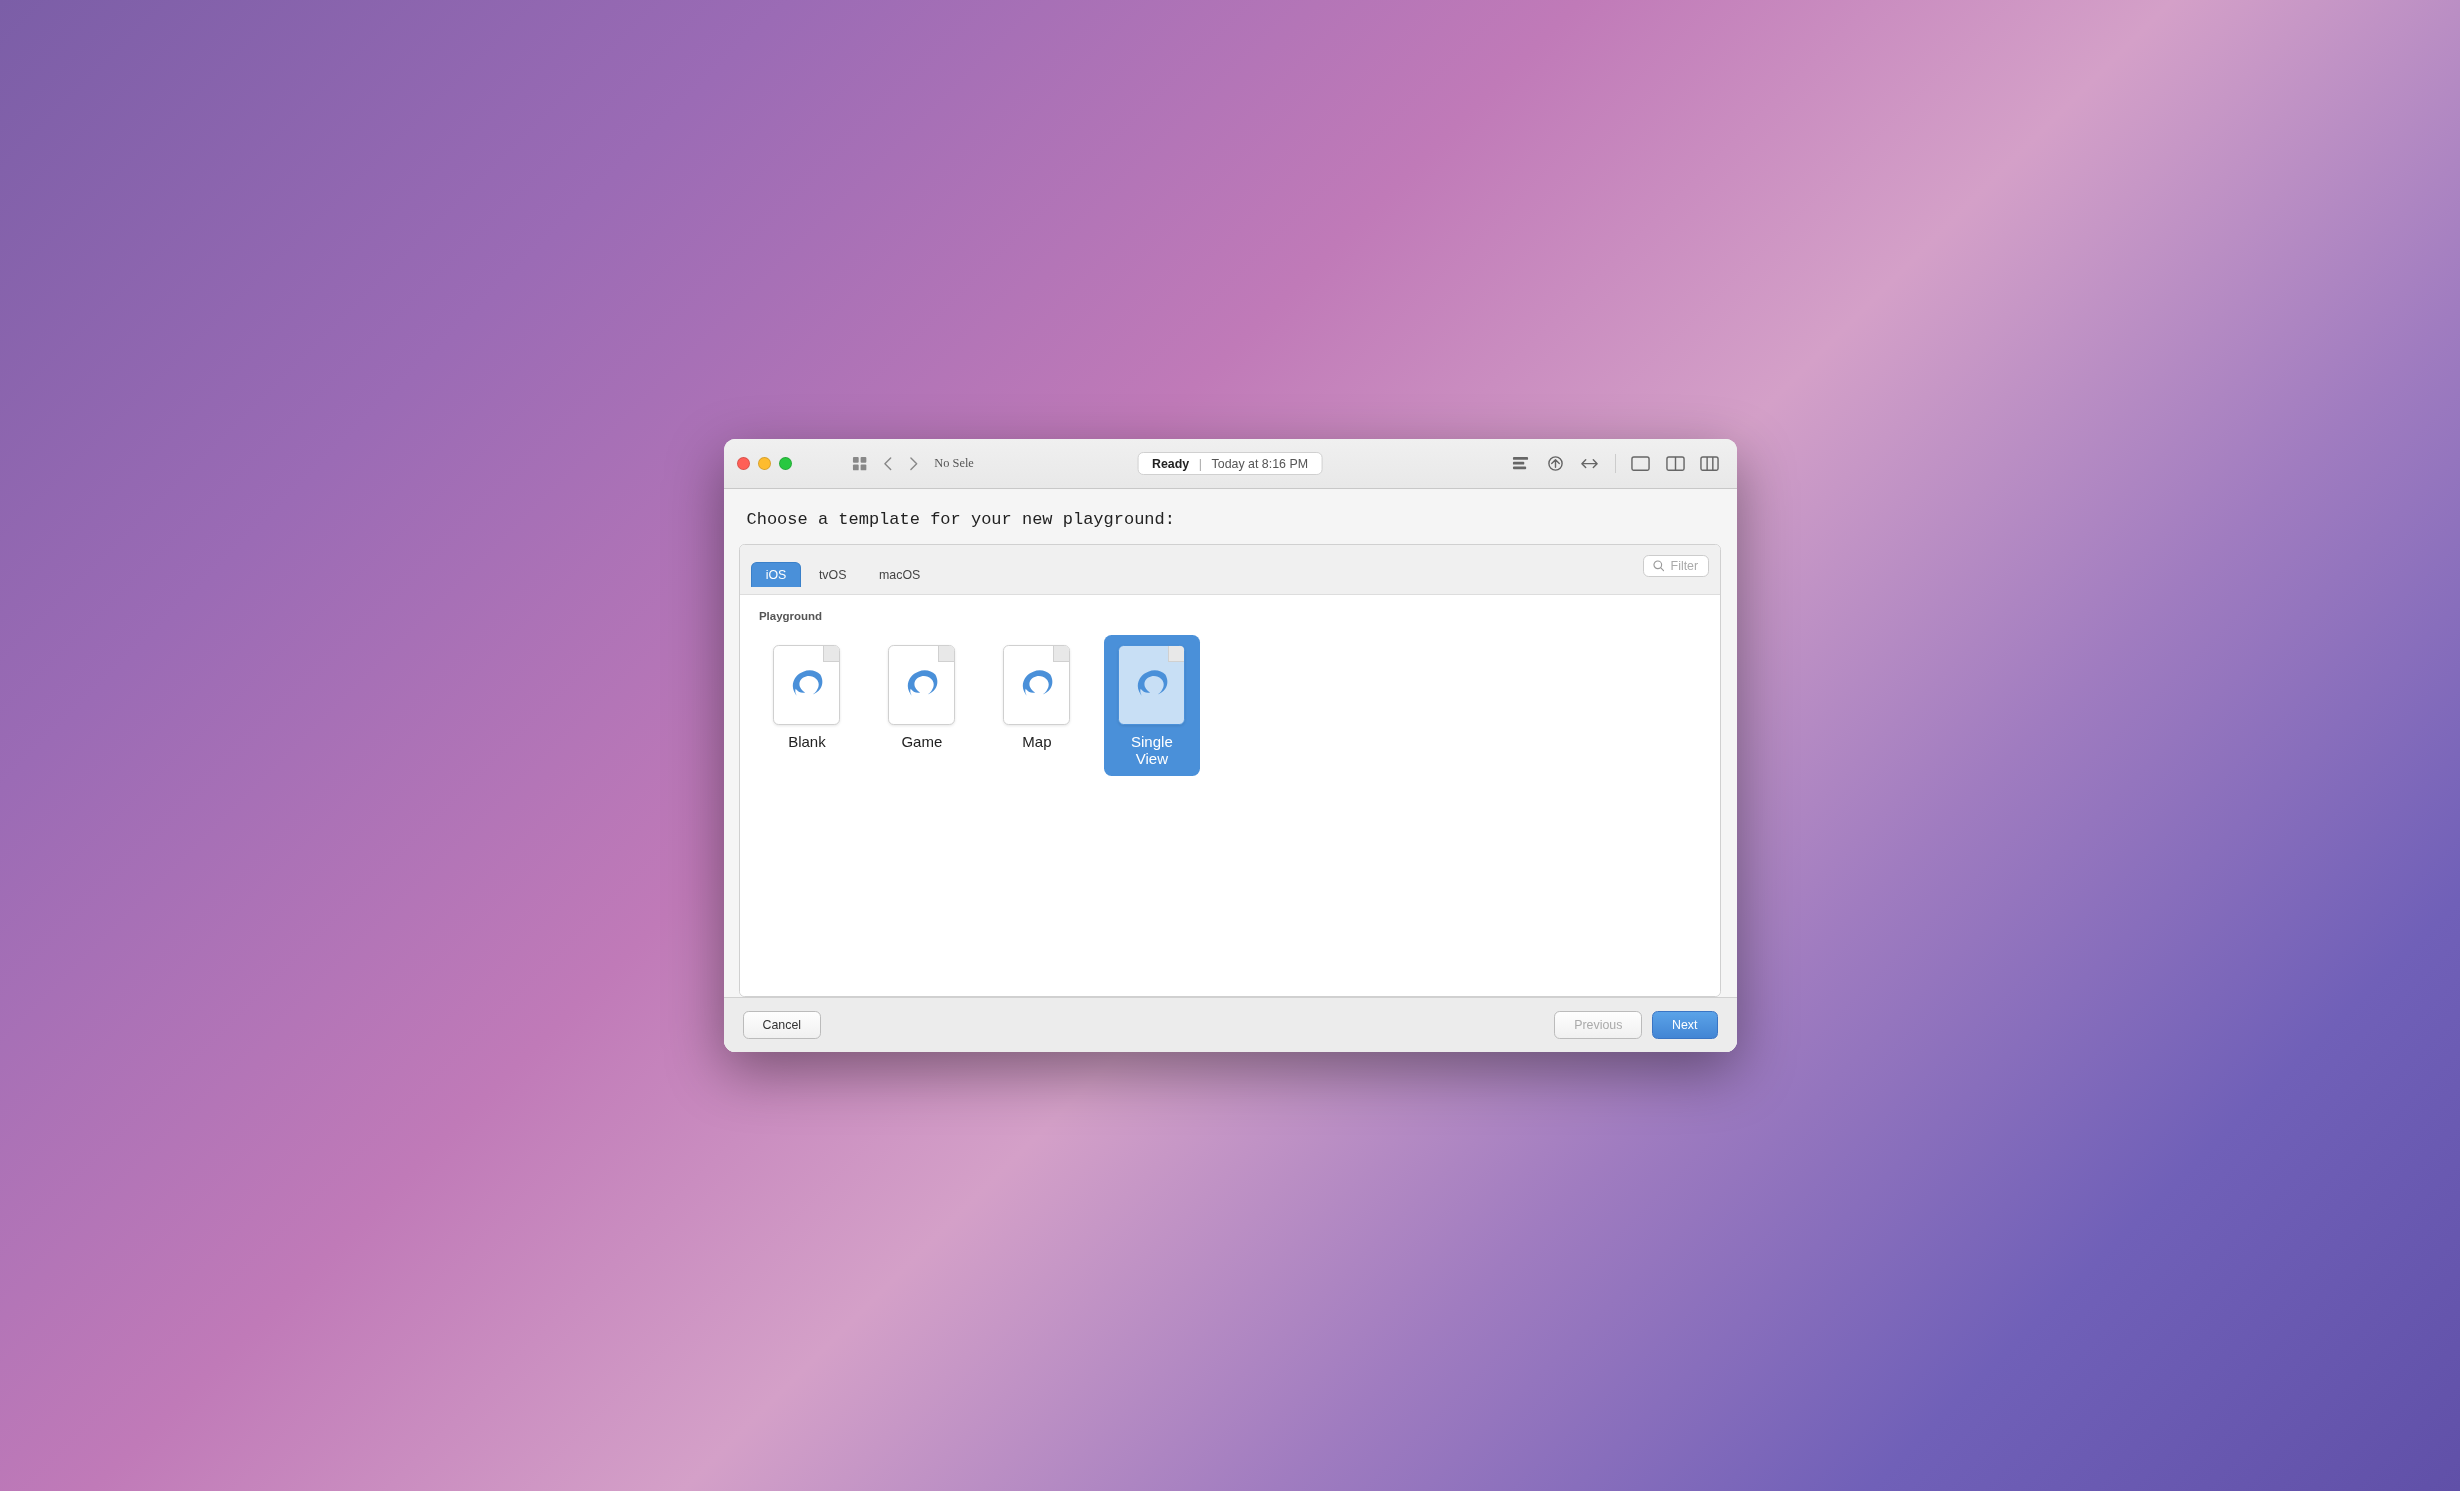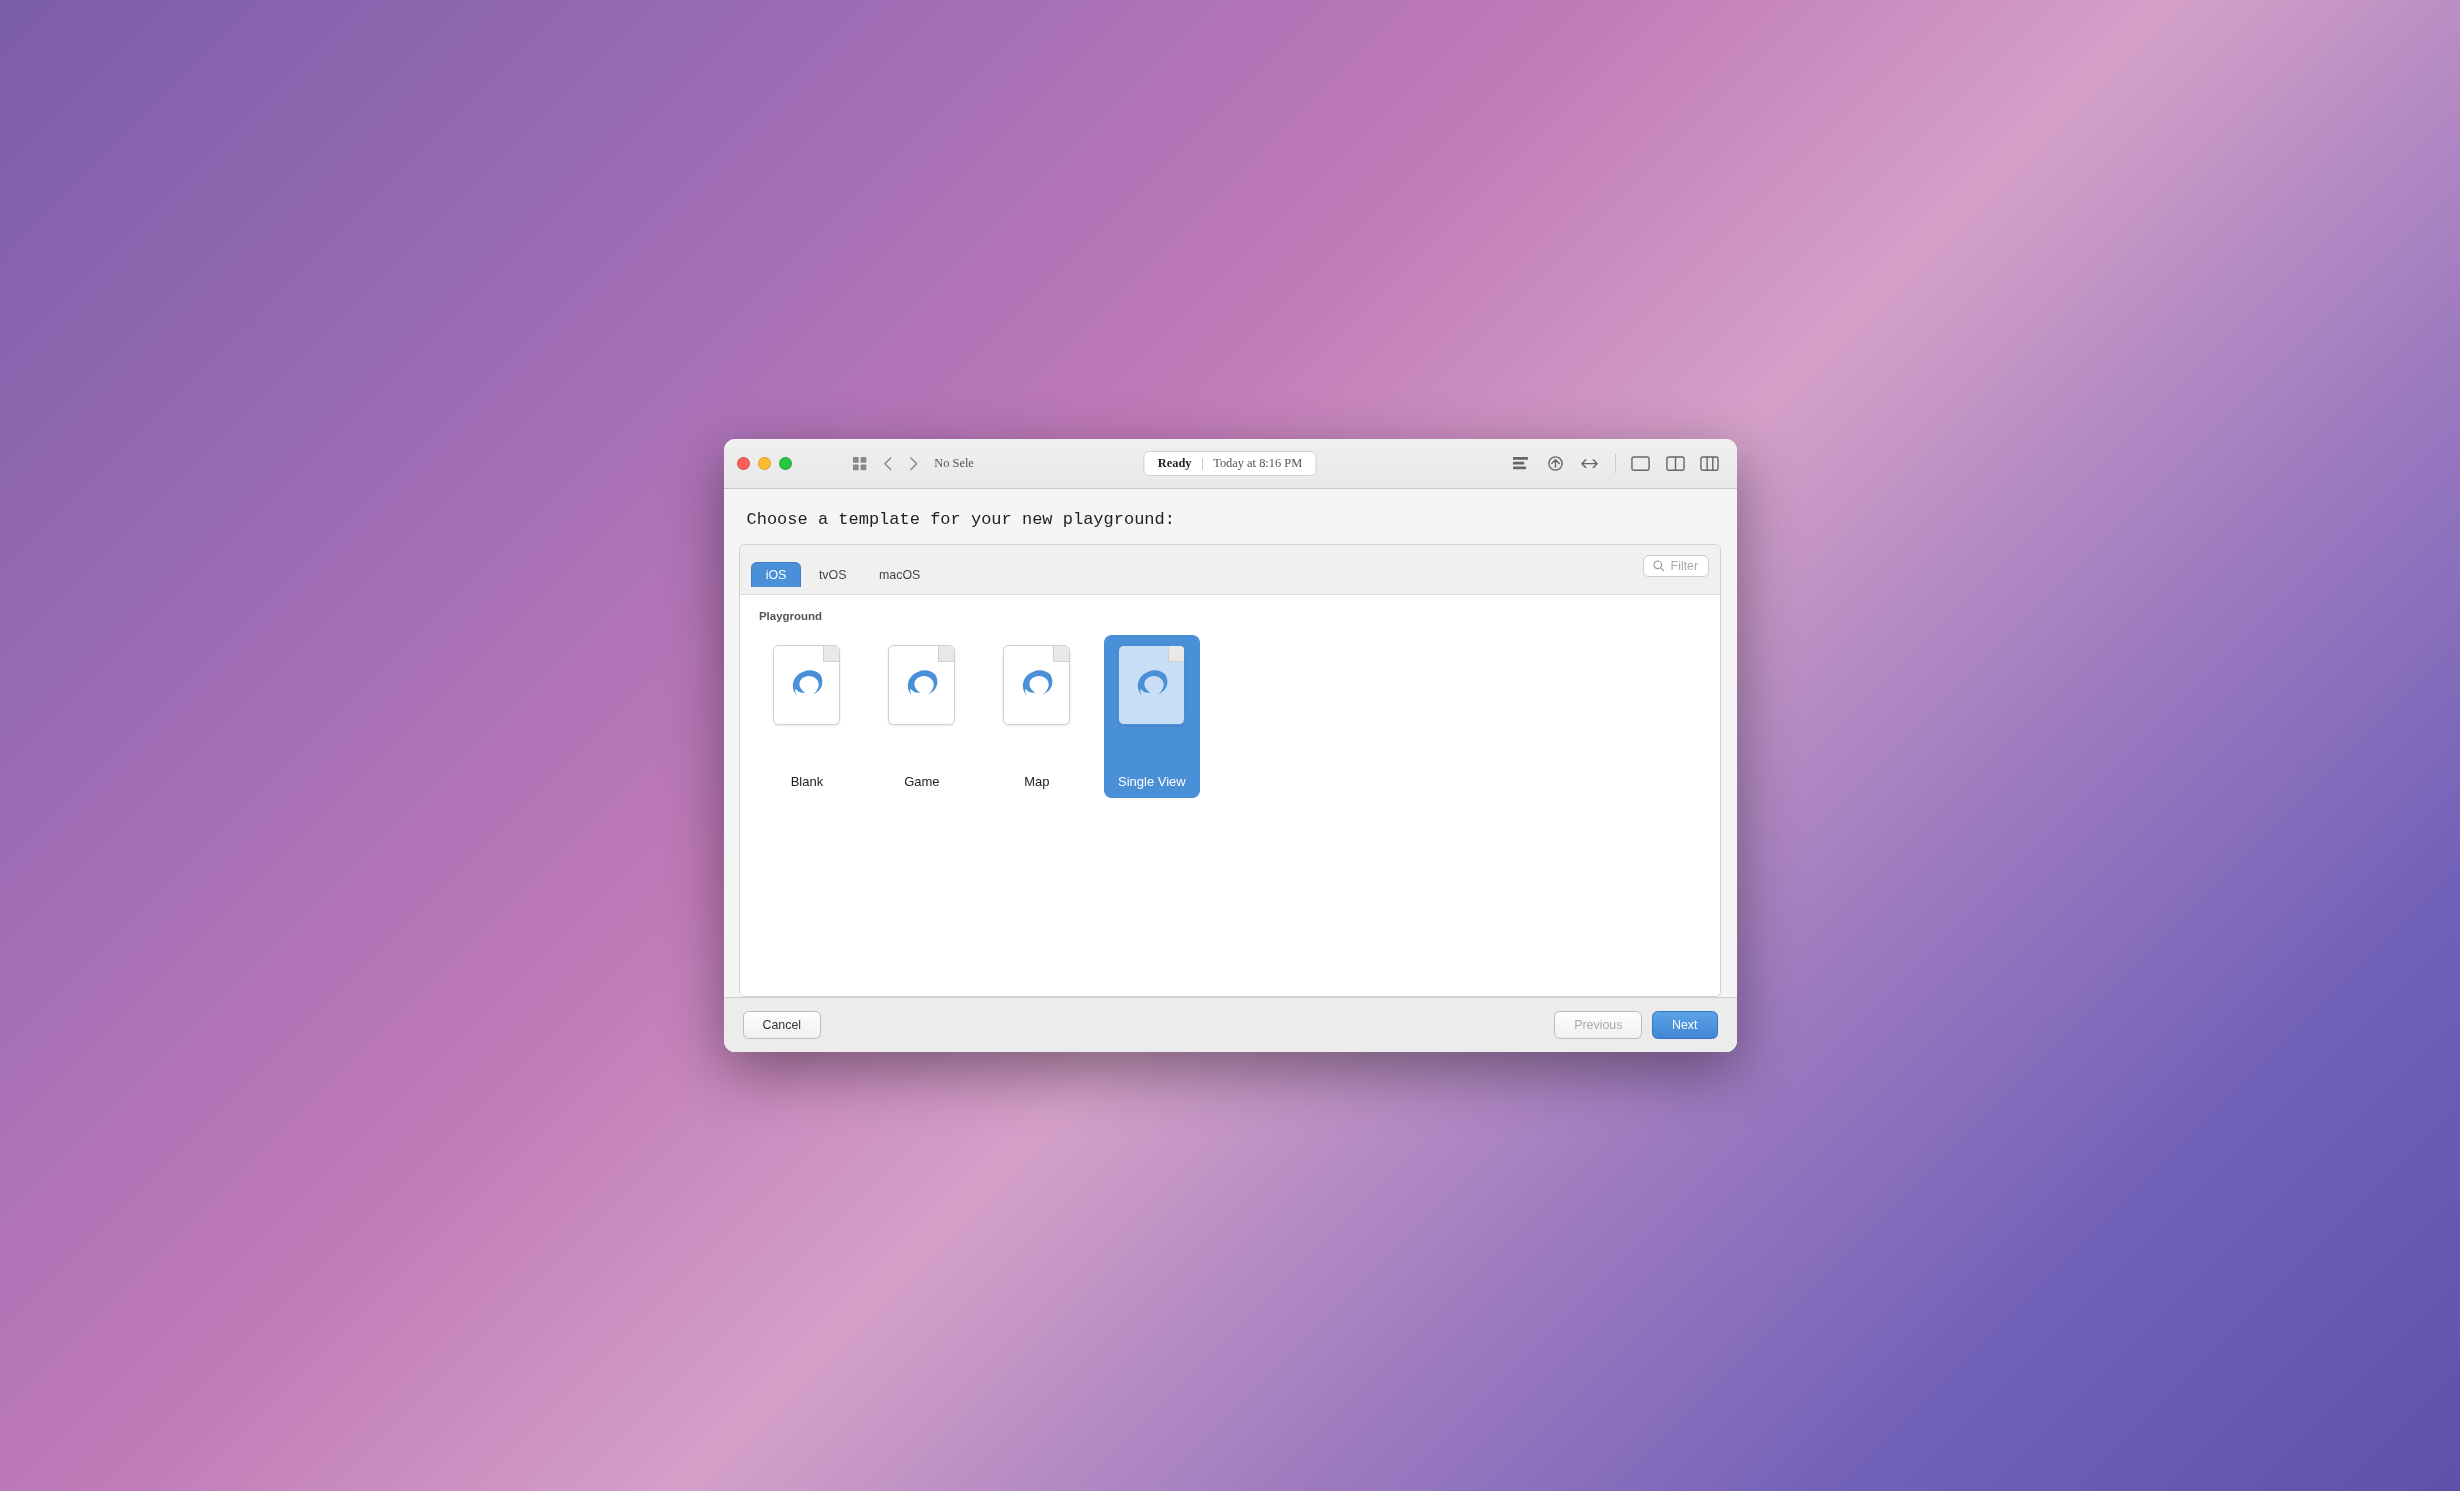--- a/index.html
+++ b/index.html
@@ -61,21 +61,20 @@
     .titlebar-status-pill {
       display: flex;
       align-items: center;
       background: #fff;
       border: 1px solid #d0d0d0;
       border-radius: 5.7px;
       padding: 3.8px 13.4px;
       font-size: 12.4px;
       color: #333;
       gap: 9.6px;
-      font-family: Liberation Serif, serif;
     }
 
     .status-ready {
       font-weight: 600;
       color: #222;
     }
 
     .status-divider {
       color: #aaa;
     }
@@ -270,24 +269,23 @@
       background: #c8dff5;
       border-color: #4a90d9;
     }
 
     .swift-logo {
       width: 36px;
       height: 36px;
     }
 
     .template-label {
-      font-size: 13px;
+      font-size: 15px;
       color: #222;
       text-align: center;
-      margin-top: 41px;
     }
 
     .template-item.selected .template-label {
       color: #fff;
     }
 
     
     .bottom-bar {
       display: flex;
       align-items: flex-start;

